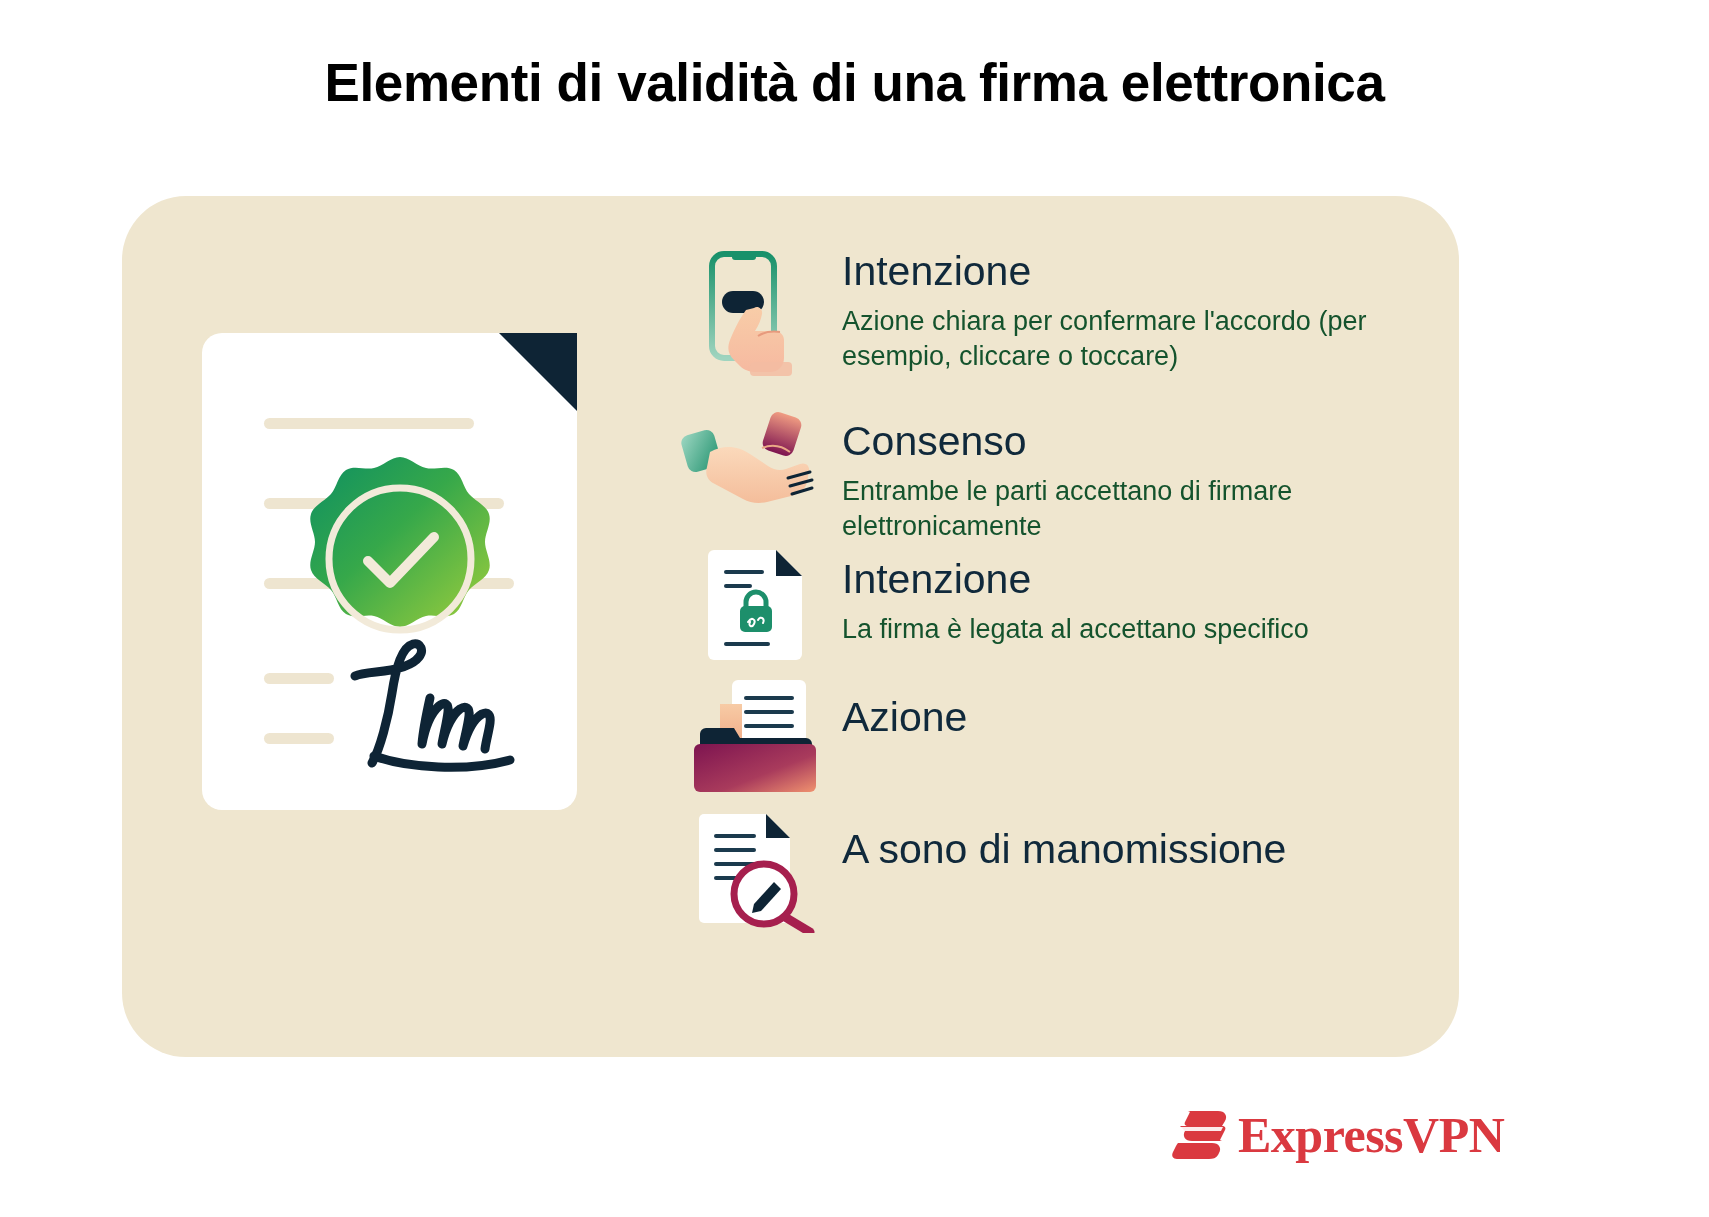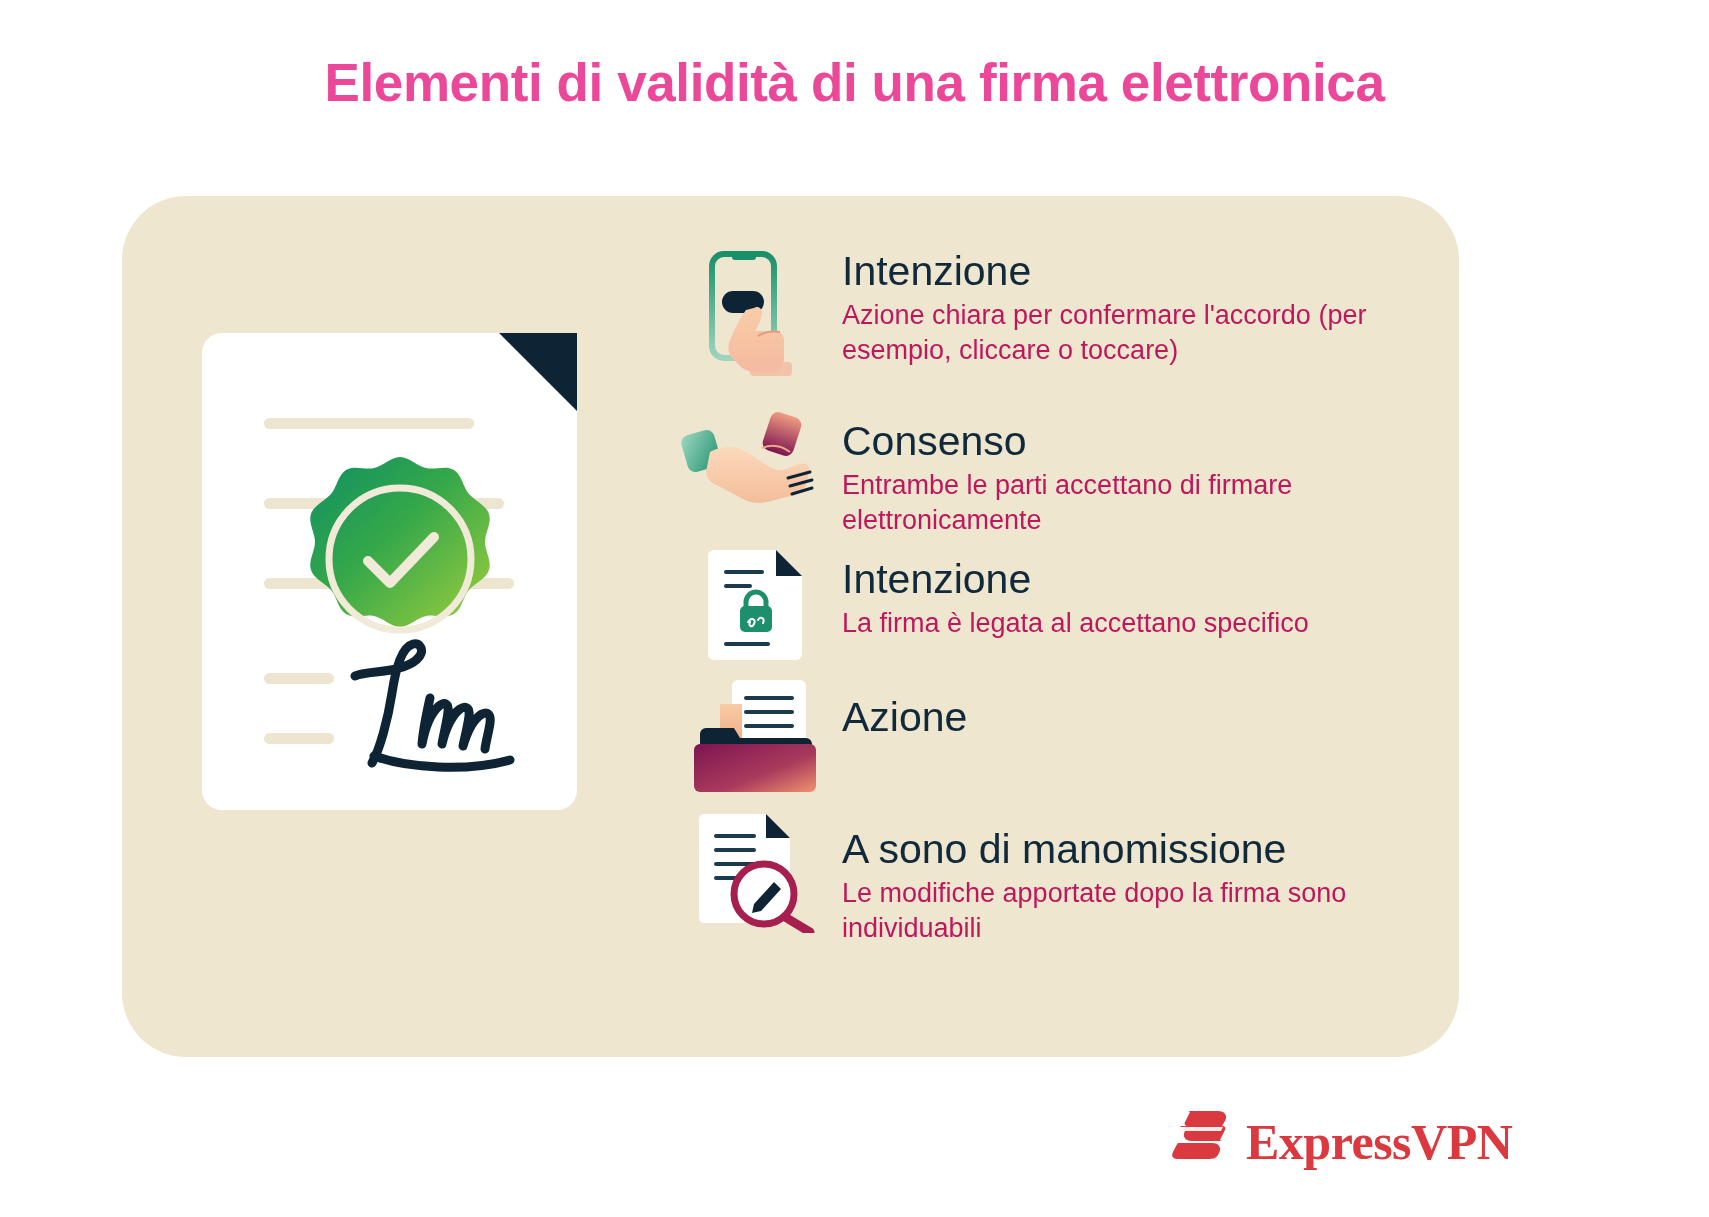--- a/index.html
+++ b/index.html
@@ -20,21 +20,21 @@
   
   .title {
     position: absolute;
     left: 0;
     top: 52px;
     width: 1709px;
     text-align: center;
     font-size: 53px;
     font-weight: 700;
     letter-spacing: -0.4px;
-    color: #ec4899;
+    color: #000000;
     white-space: nowrap;
   }
 
   
   .panel {
     position: absolute;
     left: 122px;
     top: 196px;
     width: 1337px;
     height: 861px;
@@ -113,45 +113,45 @@
   .item-title {
     font-size: 41px;
     font-weight: 400;
     color: #10293b;
     line-height: 1.14;
     white-space: nowrap;
   }
   .item-desc {
     font-size: 27px;
     font-weight: 400;
-    color: #be185d;
+    color: #14532d;
     line-height: 1.32;
-    margin-top: 3px;
+    margin-top: 9px;
   }
 
   
   #item-0 .item-icon { left: 10px;  top: 8px;   width: 120px; height: 140px; }
   #item-0 .item-text { top: 12px; }
   #item-1 .item-icon { left: -10px; top: 172px; width: 165px; height: 105px; }
   #item-1 .item-text { top: 182px; }
   #item-2 .item-icon { left: 16px;  top: 306px; width: 105px; height: 120px; }
   #item-2 .item-text { top: 320px; }
   #item-3 .item-icon { left: 0px;   top: 438px; width: 130px; height: 125px; }
   #item-3 .item-text { top: 458px; }
   #item-4 .item-icon { left: 6px;   top: 572px; width: 125px; height: 125px; }
   #item-4 .item-text { top: 590px; }
 
   
   .logo {
     position: absolute;
     left: 1168px;
     top: 1103px;
     display: flex;
-    align-items: flex-end;
-    gap: 14px;
+    align-items: center;
+    gap: 6px;
   }
   .logo-mark { width: 64px; height: 64px; }
   .logo-word {
     font-family: "Liberation Serif", serif;
     font-size: 50px;
     font-weight: 700;
     color: #da3940;
     letter-spacing: -0.5px;
     line-height: 1;
   }
@@ -303,21 +303,20 @@
         <rect x="18" y="26" width="42" height="4" rx="2" fill="#1b3a4d"></rect>
         <rect x="18" y="40" width="42" height="4" rx="2" fill="#1b3a4d"></rect>
         <rect x="18" y="54" width="42" height="4" rx="2" fill="#1b3a4d"></rect>
         <rect x="18" y="68" width="30" height="4" rx="2" fill="#1b3a4d"></rect>
         <line x1="84" y1="106" x2="114" y2="124" stroke="#a61f4e" stroke-width="9" stroke-linecap="round"></line>
         <circle cx="68" cy="86" r="30" fill="#ffffff" stroke="#a61f4e" stroke-width="7"></circle>
         <path d="M58 96 l20 -22 l7 7 l-20 22 l-9 2z" fill="#0e2435"></path>
       </svg>
       <div class="item-text">
         <div class="item-title">A sono di manomissione</div>
-        <div class="item-desc">Le modifiche apportate dopo la firma sono individuabili</div>
       </div>
     </div>
 
   </div>
 
   <div class="logo">
     <svg class="logo-mark" viewBox="0 0 64 64">
       <path d="M18 8 h32 c7 0 10 5 7 10 l-3 5 h-34 c-3 0 -4 -2 -3 -4 l4 -8 c1 -2 2 -3 -3 -3z" fill="#da3940"></path>
       <path d="M12 23 h42 c3 0 4 2 3 4 l-4 8 c-1 2 -2 3 3 3 h-32 c-7 0 -10 -5 -7 -10z" fill="#da3940"></path>
       <path d="M10 40 h34 c7 0 10 5 7 10 l-1 2 c-2 3 -5 4 -9 4 h-32 c-4 0 -6 -3 -4 -7 l3 -6 c1 -2 2 -3 2 -3z" fill="#da3940"></path>

